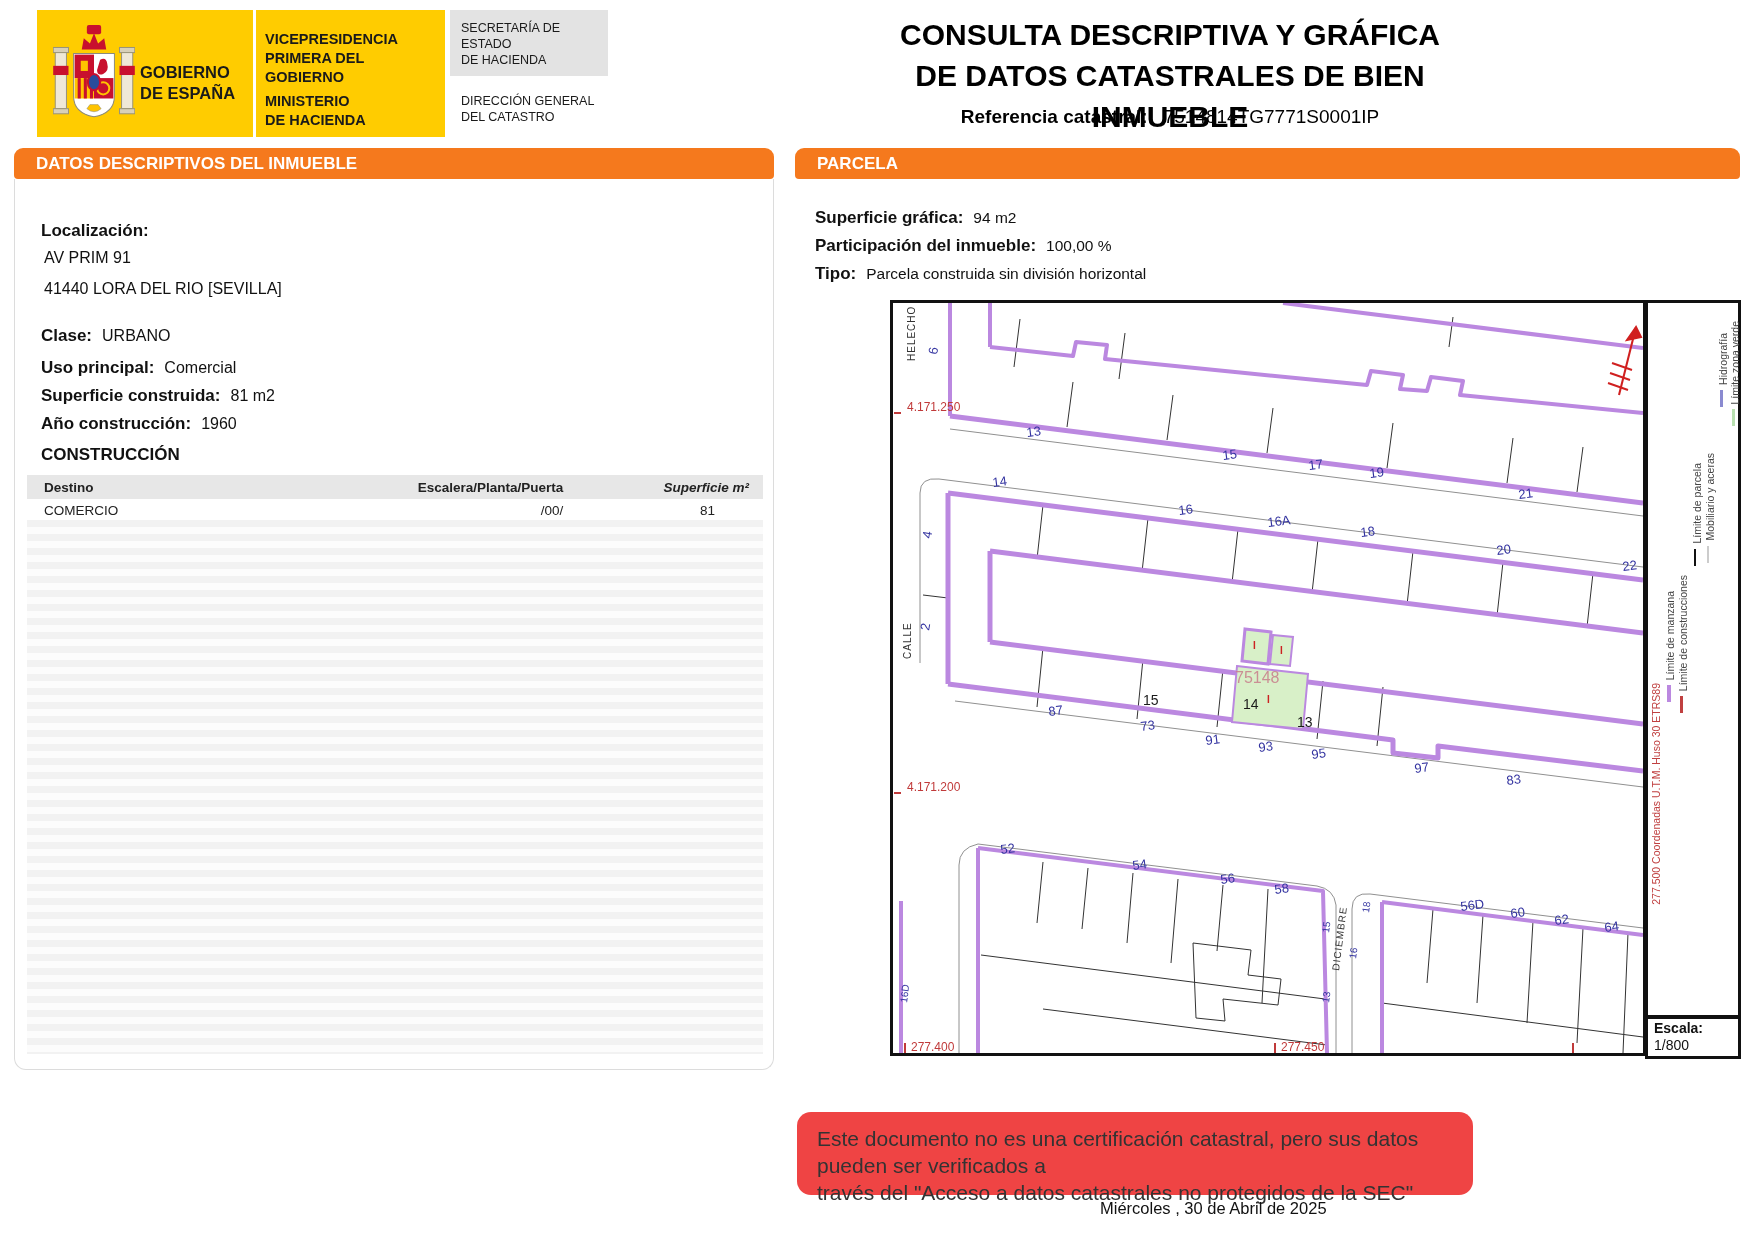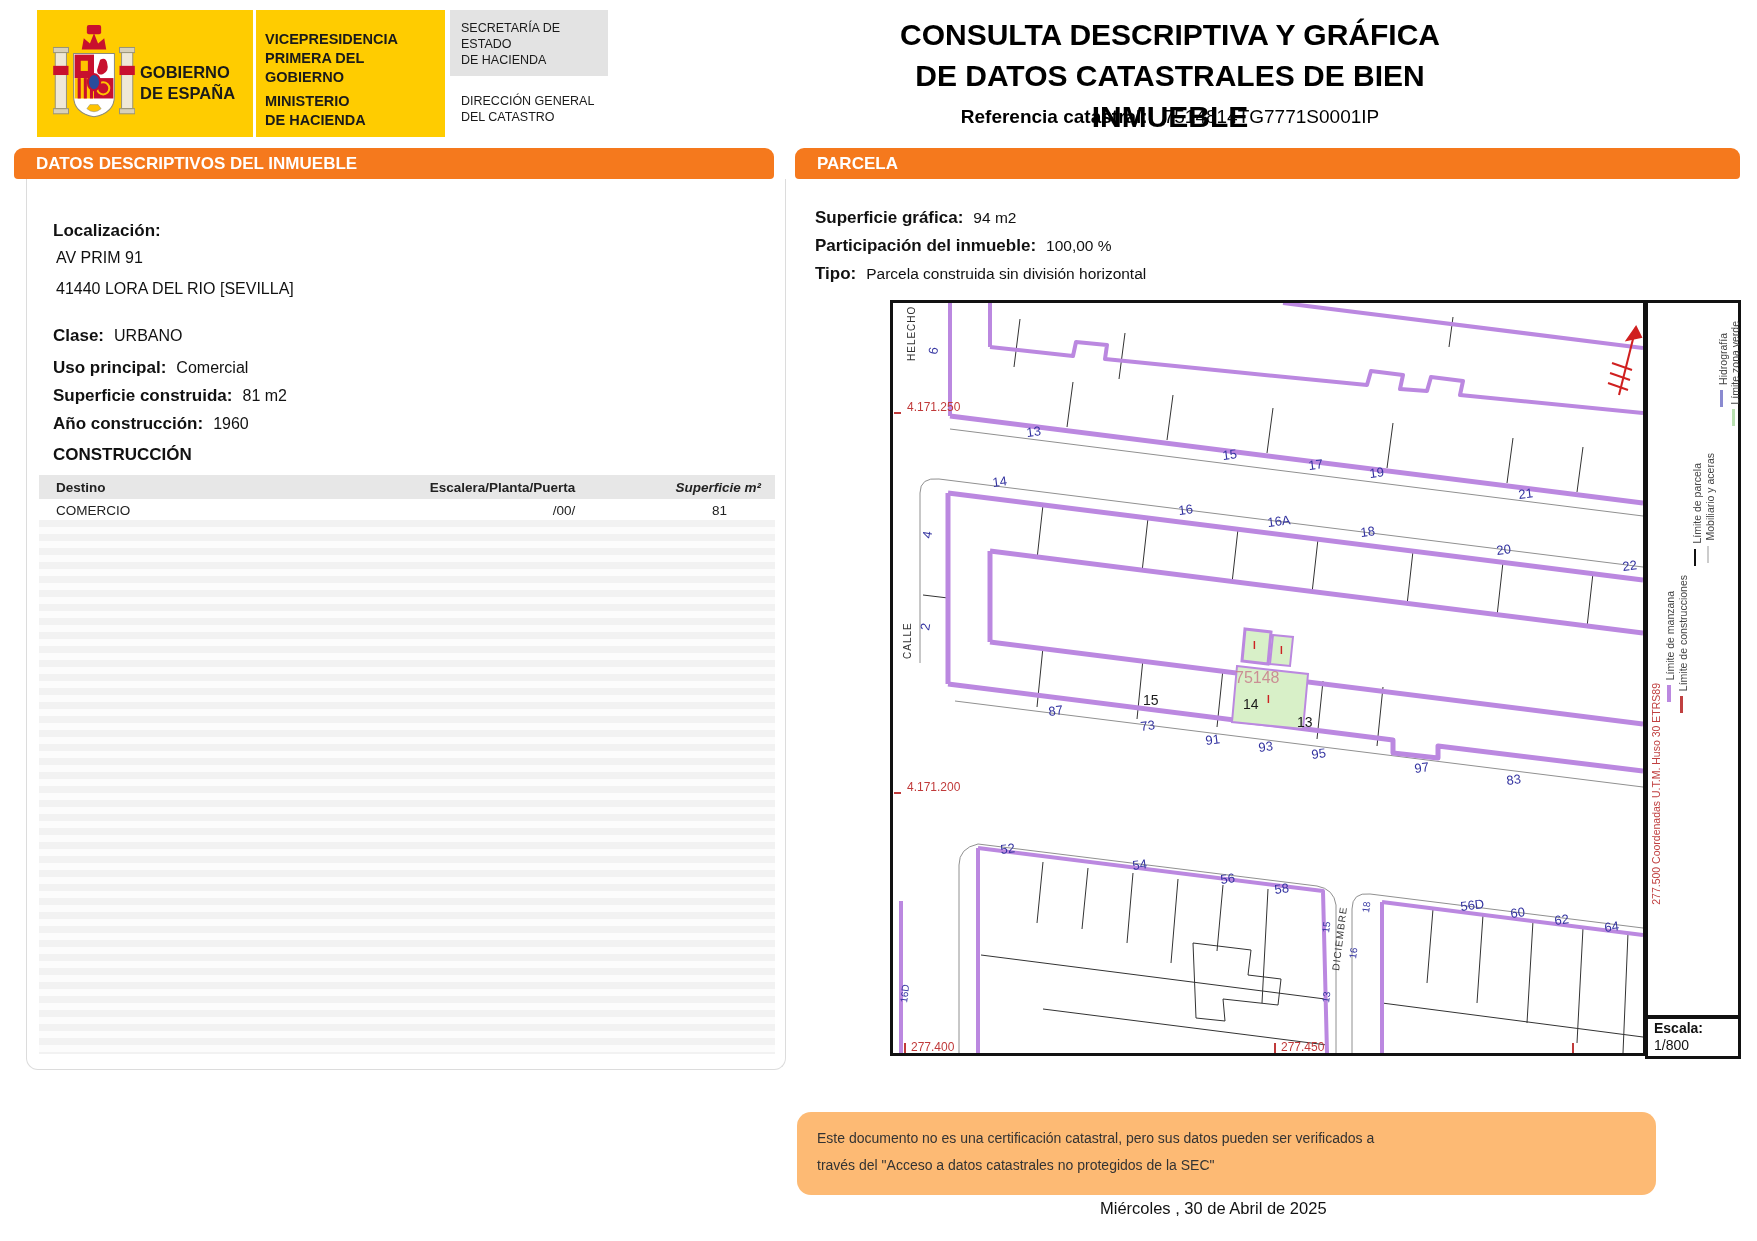--- a/index.html
+++ b/index.html
@@ -16,21 +16,21 @@
   #direccion{left:461px;top:93px;font-size:12.5px;line-height:16px;color:#1a1a1a;}
   #title-block{left:860px;top:14px;width:620px;text-align:center;font-weight:bold;font-size:30px;line-height:41px;color:#000;}
   #ref-line{left:860px;top:106px;width:620px;text-align:center;font-size:19px;color:#000;}
   #ref-line .lbl{font-weight:bold;}
   #ref-line .val{margin-left:16px;}
   
   .bar{position:absolute;height:31px;background:#F5791D;border-radius:9px 9px 4px 4px;color:#fff;font-weight:bold;font-size:17px;line-height:31px;padding-left:22px;box-sizing:border-box;}
   #bar-left{left:14px;top:148px;width:760px;}
   #bar-right{left:795px;top:148px;width:945px;}
   
-  #left-body{left:14px;top:179px;width:760px;height:891px;background:#fff;border:1px solid #DCDCDC;border-top:none;border-radius:0 0 12px 12px;box-sizing:border-box;margin-left:12px;}
+  #left-body{left:14px;top:179px;width:760px;height:891px;background:#fff;border:1px solid #DCDCDC;border-top:none;border-radius:0 0 12px 12px;box-sizing:border-box;}
   #left-body .field{position:absolute;left:26px;font-size:16px;white-space:nowrap;}
   #left-body .field .lbl{font-weight:bold;font-size:17px;}
   #left-body .field .val{margin-left:10px;}
   #loc-label{left:26px;top:42px;font-weight:bold;font-size:17px;}
   #f-clase{top:147px;} #f-uso{top:179px;} #f-sup{top:207px;} #f-ano{top:235px;}
   #constr-title{position:absolute;left:26px;top:266px;font-weight:bold;font-size:17px;}
   #ctable{position:absolute;left:12px;top:296px;width:736px;border-collapse:collapse;font-size:13.5px;}
   #ctable th{background:#E7E7E7;font-weight:bold;height:22px;color:#222;}
   #ctable td{height:20px;color:#222;}
   #ctable th:nth-child(1),#ctable td:nth-child(1){text-align:left;padding-left:17px;width:40%;}
@@ -57,21 +57,21 @@
   #legend-box{left:1645px;top:300px;width:90px;height:712px;border:3px solid #111;background:#fff;}
   .lg-item{position:absolute;}
   .lg-txt{writing-mode:vertical-rl;transform:rotate(180deg);font-size:10.5px;color:#444;white-space:nowrap;display:block;}
   .lg-bar{position:absolute;top:100%;margin-top:5px;left:3px;height:17px;}
   #lg-note{position:absolute;left:2px;top:380px;}
   #lg-note .lg-txt{color:#C04040;}
   #escala-box{left:1645px;top:1016px;width:90px;height:37px;border:3px solid #111;background:#fff;box-sizing:content-box;padding:0;}
   #escala-box .el{position:absolute;left:6px;top:1px;font-weight:bold;font-size:14px;color:#111;}
   #escala-box .ev{position:absolute;left:6px;top:18px;font-size:14px;color:#111;}
   
-  #disclaimer{left:797px;top:1112px;width:859px;height:83px;background:#fdba74;border-radius:14px;box-sizing:border-box;padding:13px 20px;font-size:14px;line-height:27px;color:#333;}
+  #disclaimer{left:797px;top:1112px;width:676px;height:83px;background:#ef4444;border-radius:14px;box-sizing:border-box;padding:13px 20px;font-size:21px;line-height:27px;color:#333;}
   #date{left:1100px;top:1199px;width:412px;text-align:left;font-size:16.5px;color:#111;}
 </style>
 </head>
 <body>
 
 <div class="abs" id="logo-yellow">
   <svg class="abs" style="left:16px;top:13px" width="82" height="102" viewBox="0 0 80 100">
     <rect x="2" y="28" width="11" height="56" fill="#EFE8D6" stroke="#9a9478"></rect>
     <rect x="0" y="24" width="15" height="5" fill="#D8D0B8" stroke="#9a9478"></rect>
     <rect x="0" y="84" width="15" height="5" fill="#D8D0B8" stroke="#9a9478"></rect>

